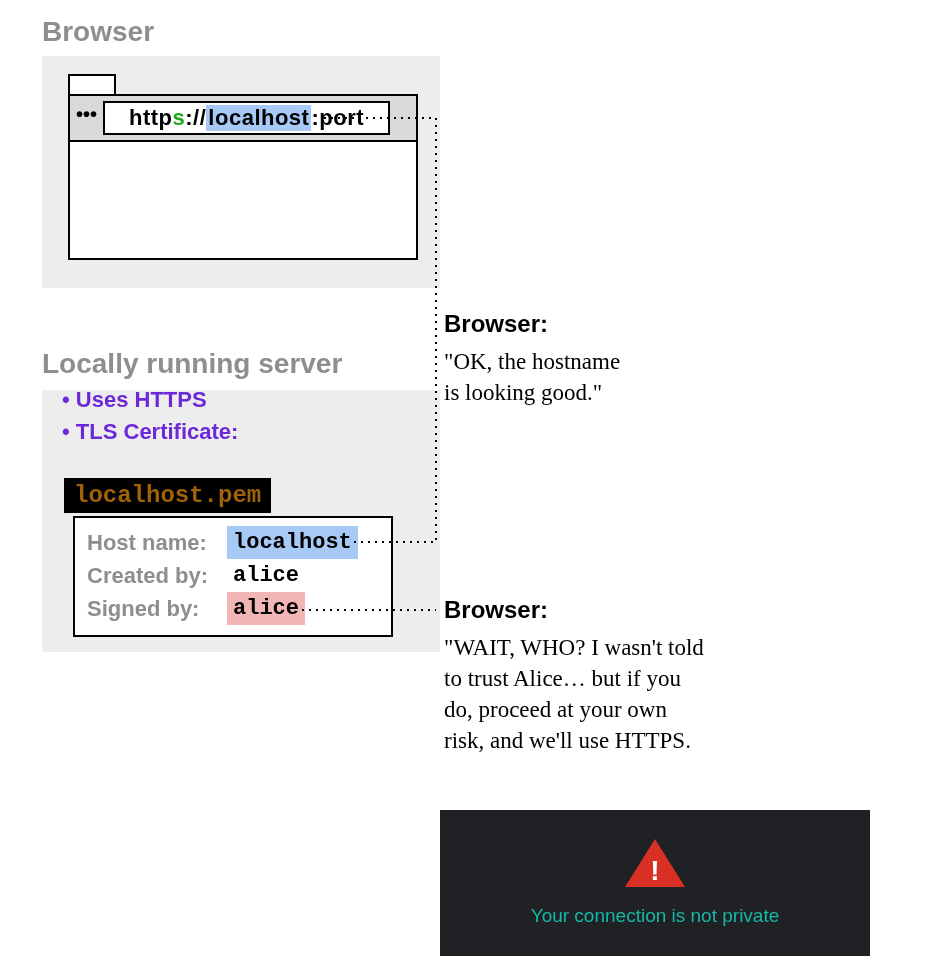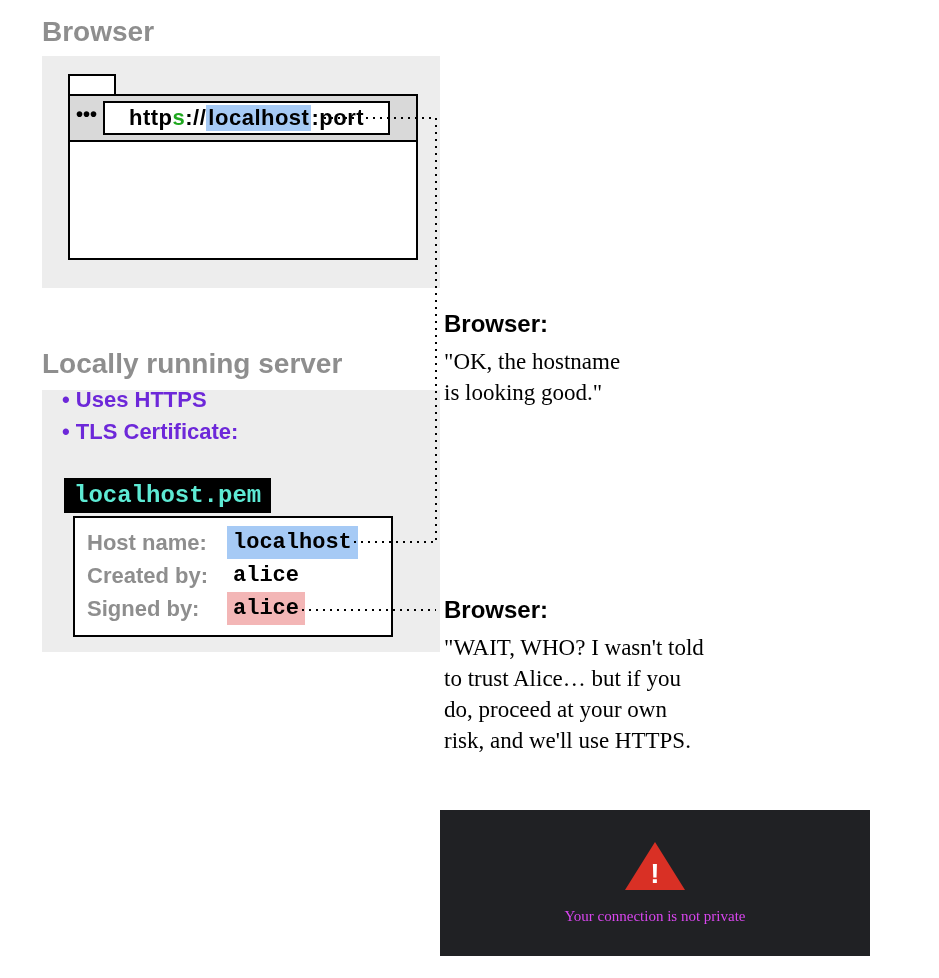--- a/index.html
+++ b/index.html
@@ -87,21 +87,21 @@
     font-weight: 700;
     color: #6d28d9;
     line-height: 1.45;
   }
   .server-list .bullet::before { content: "• "; }
   .cert-file {
     position: absolute;
     left: 64px;
     top: 478px;
     background: #000;
-    color: #5eead4;
+    color: #a16207;
     font-family: "Courier New", monospace;
     font-size: 24px;
     font-weight: 700;
     padding: 4px 10px;
   }
   .cert-table {
     position: absolute;
     left: 73px;
     top: 516px;
     width: 320px;
@@ -167,23 +167,23 @@
     position: absolute;
     left: -6px; top: 16px;
     width: 12px;
     color: #fff;
     font-weight: 700;
     font-size: 28px;
     text-align: center;
     font-family: Arial, sans-serif;
   }
   .warn-msg {
-    color: #d946ef;
-    font-size: 15px;
-    font-family: Liberation Serif, serif;
+    color: #14b8a6;
+    font-size: 19px;
+    font-family: Liberation Sans, sans-serif;
   }
   
   svg.connectors {
     position: absolute;
     left: 0; top: 0;
     width: 939px; height: 978px;
     pointer-events: none;
   }
 </style>
 </head>

